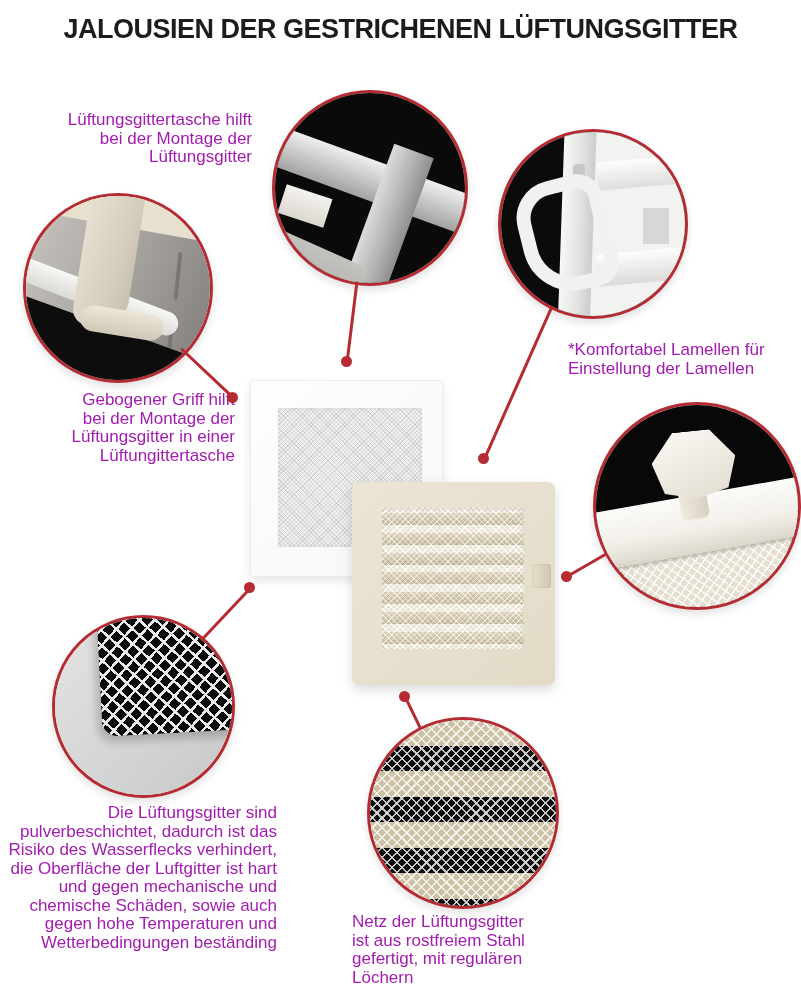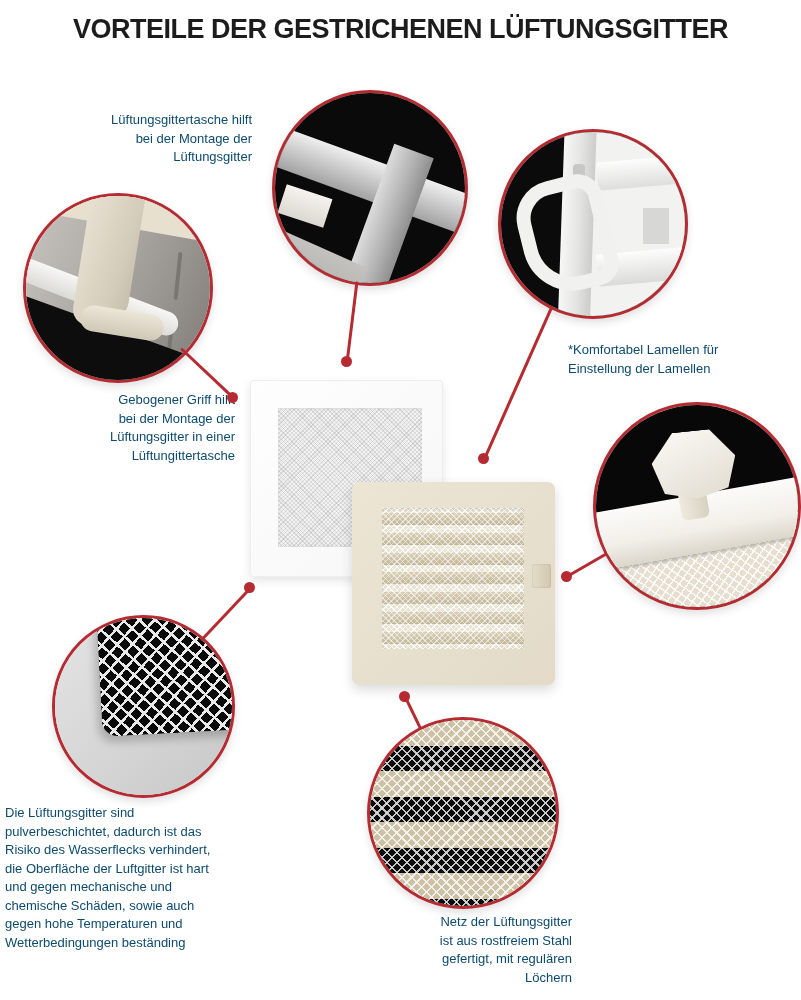--- a/index.html
+++ b/index.html
@@ -12,21 +12,21 @@
   .title {
     position:absolute; top:14px; left:0; width:801px; text-align:center;
     font-size:27px; font-weight:800; letter-spacing:-0.5px; color:#1c1c1c;
   }
   .subtitle {
     position:absolute; top:50px; left:0; width:801px; text-align:center;
     font-size:12.5px; font-weight:600; letter-spacing:0.3px; color:#3d3d3d;
   }
   
   .ann {
-    position:absolute; font-size:13px; line-height:18.5px; color:#0c4a6e;
+    position:absolute; font-size:17px; line-height:18.5px; color:#a21caf;
     white-space:pre-line;
   }
   
   .circle {
     position:absolute; border-radius:50%; border:3px solid var(--red);
     overflow:hidden; background:#fff; box-shadow:0 4px 9px rgba(0,0,0,.12);
   }
   .circle > div { position:absolute; }
   
   .c1-bg { inset:0; background:#0a0a0a; }
@@ -119,40 +119,40 @@
     box-shadow:inset 0 0 2px rgba(0,0,0,.18); }
   
   .line { position:absolute; height:3px; background:var(--red); transform-origin:0 50%; border-radius:2px; }
   .dot { position:absolute; width:11px; height:11px; border-radius:50%; background:var(--red); }
 </style>
 </head>
 <body>
 
 <div id="stage">
 
-  <div class="title">VORTEILE DER GESTRICHENEN LÜFTUNGSGITTER</div>
+  <div class="title">JALOUSIEN DER GESTRICHENEN LÜFTUNGSGITTER</div>
 
   <div class="ann" style="left:32px;top:111px;width:220px;text-align:right">Lüftungsgittertasche hilft
 bei der Montage der
 Lüftungsgitter</div>
   <div class="ann" style="left:25px;top:391px;width:210px;text-align:right">Gebogener Griff hilft
 bei der Montage der
 Lüftungsgitter in einer
 Lüftungittertasche</div>
   <div class="ann" style="left:568px;top:341px;width:215px;text-align:left">*Komfortabel Lamellen für
 Einstellung der Lamellen</div>
-  <div class="ann" style="left:5px;top:804px;width:272px;text-align:left">Die Lüftungsgitter sind
+  <div class="ann" style="left:5px;top:804px;width:272px;text-align:right">Die Lüftungsgitter sind
 pulverbeschichtet, dadurch ist das
 Risiko des Wasserflecks verhindert,
 die Oberfläche der Luftgitter ist hart
 und gegen mechanische und
 chemische Schäden, sowie auch
 gegen hohe Temperaturen und
 Wetterbedingungen beständing</div>
-  <div class="ann" style="left:372px;top:913px;width:200px;text-align:right">Netz der Lüftungsgitter
+  <div class="ann" style="left:352px;top:913px;width:200px;text-align:left">Netz der Lüftungsgitter
 ist aus rostfreiem Stahl
 gefertigt, mit regulären
 Löchern</div>
 
   <div class="grille-white">
     <div class="grille-white-mesh"></div>
   </div>
   <div class="grille-beige">
     <div class="beige-inner">
       <div class="slat"></div>

